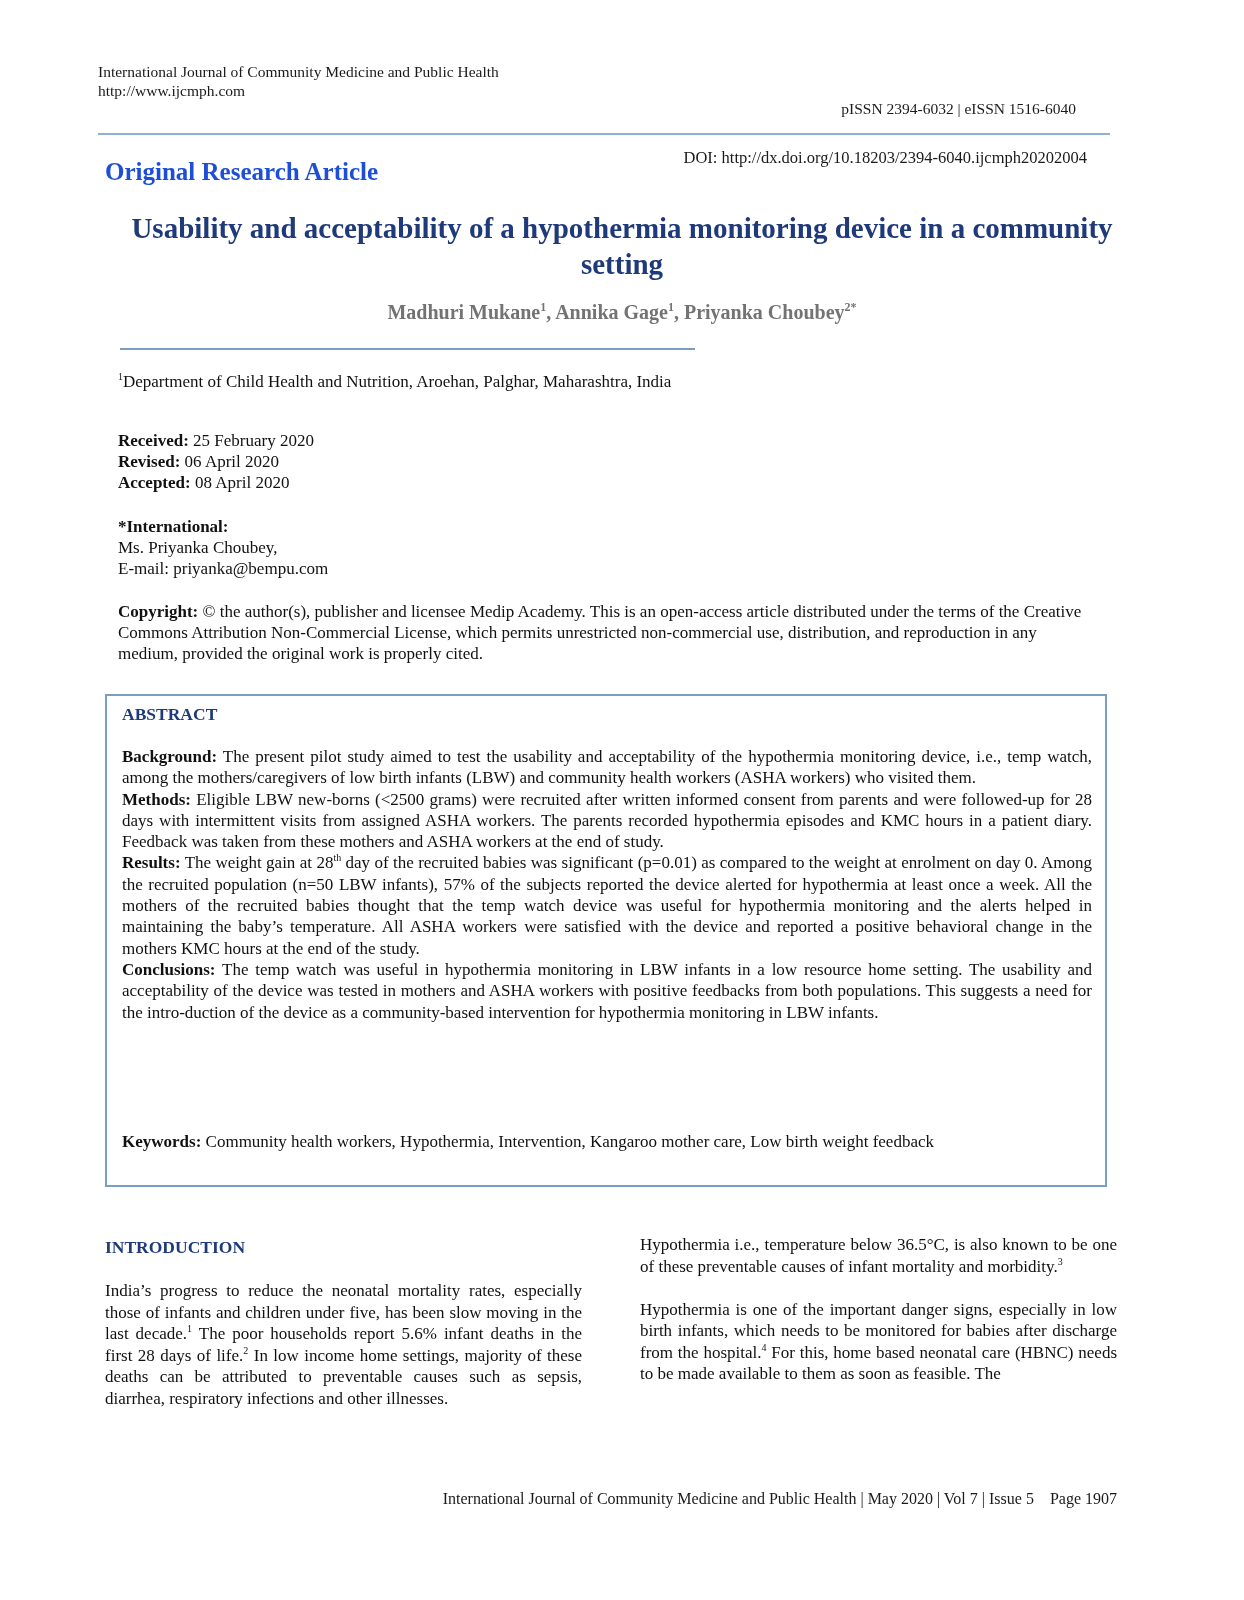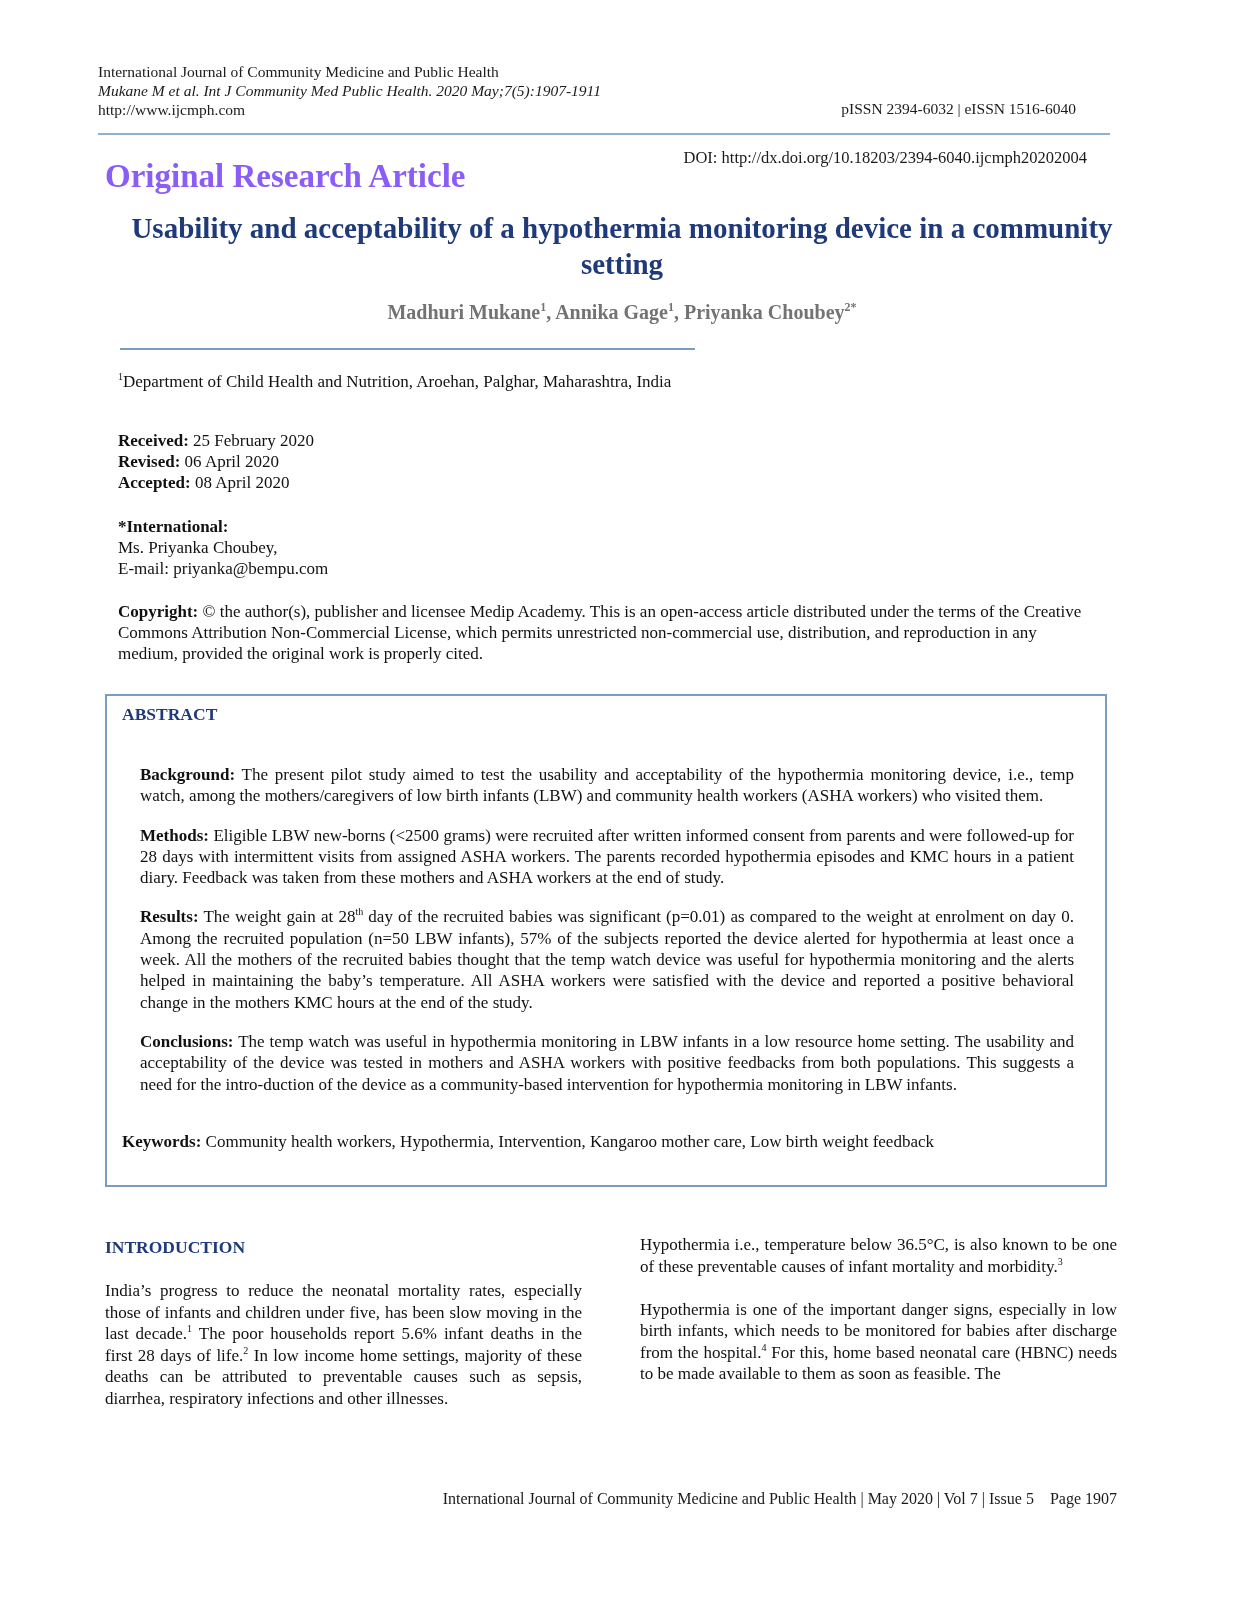--- a/index.html
+++ b/index.html
@@ -6,54 +6,53 @@
   body {
     width: 1244px; height: 1600px; position: relative; overflow: hidden;
     font-family: "Liberation Serif", "DejaVu Serif", serif; color: #111;
   }
   .abs { position: absolute; }
   .hdr { left: 98px; top: 62px; font-size: 15.5px; line-height: 19px; color: #1a1a1a; }
   .hdr .it { font-style: italic; }
   .issn { right: 168px; top: 100px; font-size: 15.5px; color: #1a1a1a; }
   .rule-top { left: 98px; top: 133px; width: 1012px; height: 2px; background: #8fb0cf; }
   .doi { right: 157px; top: 148px; font-size: 16.5px; color: #1a1a1a; margin-left: 32px; }
-  .art-type { left: 105px; top: 158px; font-size: 33px; font-weight: bold; color: #8b5cf6; }
+  .art-type { left: 105px; top: 158px; font-size: 25px; font-weight: bold; color: #1d4ed8; }
   .title { left: 120px; width: 1004px; top: 210px; text-align: center; font-size: 29px; line-height: 36px; font-weight: bold; color: #1f3a7a; }
   .authors { left: 0; width: 1244px; top: 300px; text-align: center; font-size: 20px; font-weight: bold; color: #737373; }
   .authors sup { font-size: 12px; }
   .rule-aff { left: 120px; top: 348px; width: 575px; height: 1.5px; background: #7a9ec2; }
   .aff { left: 118px; top: 366px; font-size: 17px; line-height: 21px; }
   .aff sup { font-size: 10px; }
   .dates { left: 118px; top: 430px; font-size: 17px; line-height: 21px; }
   .corr { left: 118px; top: 516px; font-size: 17px; line-height: 21px; }
   .copy { left: 118px; top: 601px; width: 980px; font-size: 17px; line-height: 21px; }
   b { font-weight: bold; }
   .abstract-box {
     left: 105px; top: 694px; width: 1002px; height: 493px;
     border: 2px solid #7a9ec2; box-sizing: border-box;
   }
   .abs-head { left: 122px; top: 704px; font-size: 17.5px; font-weight: bold; color: #1f3a7a; }
   .abs-body { left: 122px; top: 746px; width: 970px; font-size: 17px; line-height: 21.3px; text-align: justify; }
-  .abs-body p { margin: 18px; }
+  .abs-body p { margin: 0; }
   .abs-body sup { font-size: 10px; line-height: 0; }
   .kw { left: 122px; top: 1131px; width: 970px; font-size: 17px; line-height: 21.3px; text-align: justify; }
   .intro-head { left: 105px; top: 1237px; font-size: 17.5px; font-weight: bold; color: #1f3a7a; }
   .col { font-size: 17px; line-height: 21.5px; text-align: justify; width: 477px; }
   .col p { margin: 0 0 21.5px 0; }
   .col sup { font-size: 10px; line-height: 0; }
   .col-left { left: 105px; top: 1280px; }
   .col-right { left: 640px; top: 1234px; }
   .footer { right: 127px; top: 1482px; font-size: 16px; color: #1a1a1a; margin-top: 8px; }
 </style>
 </head>
 <body>
 
 <div class="abs hdr">
   <div>International Journal of Community Medicine and Public Health</div>
-  <div class="it">Mukane M et al. Int J Community Med Public Health. 2020 May;7(5):1907-1911</div>
   <div>http://www.ijcmph.com</div>
 </div>
 <div class="abs issn">pISSN 2394-6032 | eISSN 1516-6040</div>
 <div class="abs rule-top"></div>
 <div class="abs doi">DOI: http://dx.doi.org/10.18203/2394-6040.ijcmph20202004</div>
 <div class="abs art-type">Original Research Article</div>
 
 <div class="abs title">Usability and acceptability of a hypothermia monitoring device in a community setting</div>
 
 <div class="abs authors">

